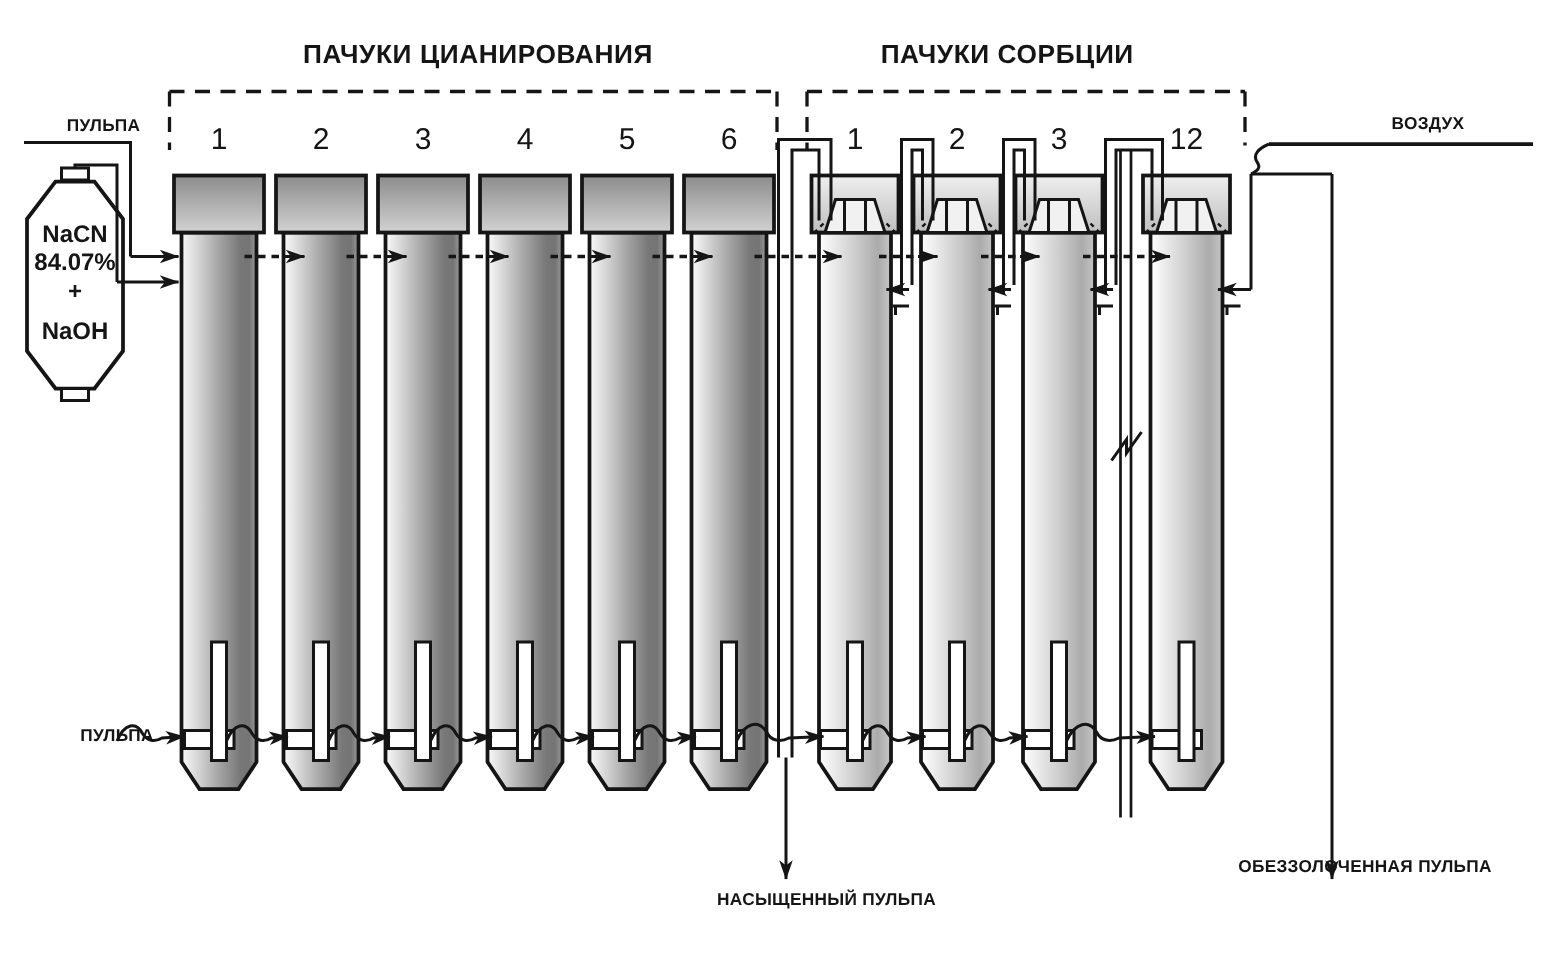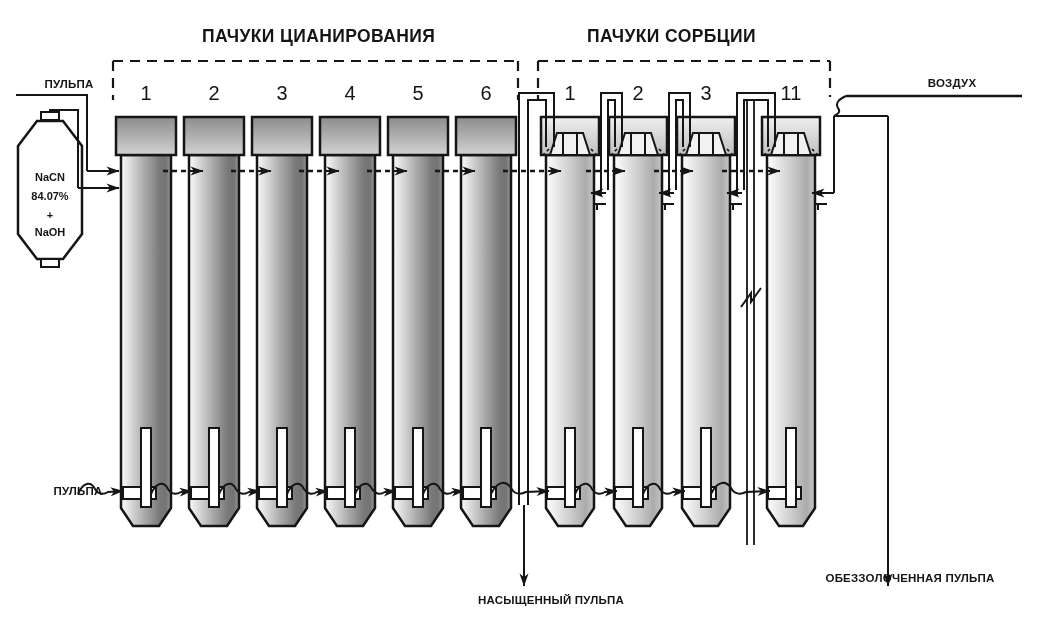--- a/index.html
+++ b/index.html
@@ -8,21 +8,21 @@
     font-family:"Liberation Sans",sans-serif;color:#111;
   }
   .stage svg{position:absolute;left:0;top:0;}
   .lbl{position:absolute;font-weight:bold;font-size:11.5px;line-height:14px;text-align:center;
        white-space:nowrap;letter-spacing:.2px;color:#151515;margin-left:23px;}
   .title{position:absolute;font-weight:bold;font-size:17.5px;line-height:22px;text-align:center;
        white-space:nowrap;letter-spacing:.4px;color:#151515;}
   .num{position:absolute;width:36px;font-size:20px;line-height:22px;font-weight:500;
        text-align:center;color:#151515;}
   .ves{position:absolute;left:22px;width:56px;text-align:center;font-weight:bold;
-       font-size:11px;line-height:15px;color:#151515;margin-top:21px;}
+       font-size:16px;line-height:15px;color:#151515;}
   
   .ln{fill:none;stroke:#151515;stroke-width:2;}
   .ln25{fill:none;stroke:#151515;stroke-width:2.5;}
   .dashln{fill:none;stroke:#151515;stroke-width:2.4;stroke-dasharray:5 4;}
   .brk{fill:none;stroke:#151515;stroke-width:2.2;stroke-dasharray:10 7;}
   .fdsh{fill:none;stroke:#151515;stroke-width:1.6;stroke-dasharray:3 3;}
   .whitefill{fill:#ffffff;stroke:#151515;stroke-width:2;}
 </style>
 </head>
 <body>
@@ -240,26 +240,26 @@
 
 <div class="lbl" style="left:20px;top:77px;width:52px;">ПУЛЬПА</div>
 <div class="lbl" style="left:896px;top:76px;width:66px;">ВОЗДУХ</div>
 <div class="lbl" style="left:28px;top:484px;width:54px;">ПУЛЬПА</div>
 <div class="lbl" style="left:448px;top:593px;width:160px;">НАСЫЩЕННЫЙ ПУЛЬПА</div>
 <div class="lbl" style="left:801px;top:571px;width:172px;">ОБЕЗЗОЛОЧЕННАЯ ПУЛЬПА</div>
 
 <div class="ves" style="top:149px;">NaCN</div>
 <div class="ves" style="top:168px;">84.07%</div>
 <div class="ves" style="top:187px;">+</div>
-<div class="ves" style="top:204px;">NaOH</div>
+<div class="ves" style="top:214px;">NaOH</div>
 
 <div class="num" style="left:128px;top:82px;">1</div>
 <div class="num" style="left:196px;top:82px;">2</div>
 <div class="num" style="left:264px;top:82px;">3</div>
 <div class="num" style="left:332px;top:82px;">4</div>
 <div class="num" style="left:400px;top:82px;">5</div>
 <div class="num" style="left:468px;top:82px;">6</div>
 <div class="num" style="left:552px;top:82px;">1</div>
 <div class="num" style="left:620px;top:82px;">2</div>
 <div class="num" style="left:688px;top:82px;">3</div>
-<div class="num" style="left:773px;top:82px;">11</div>
+<div class="num" style="left:773px;top:82px;">12</div>
 
 </div>
 
 </body></html>

